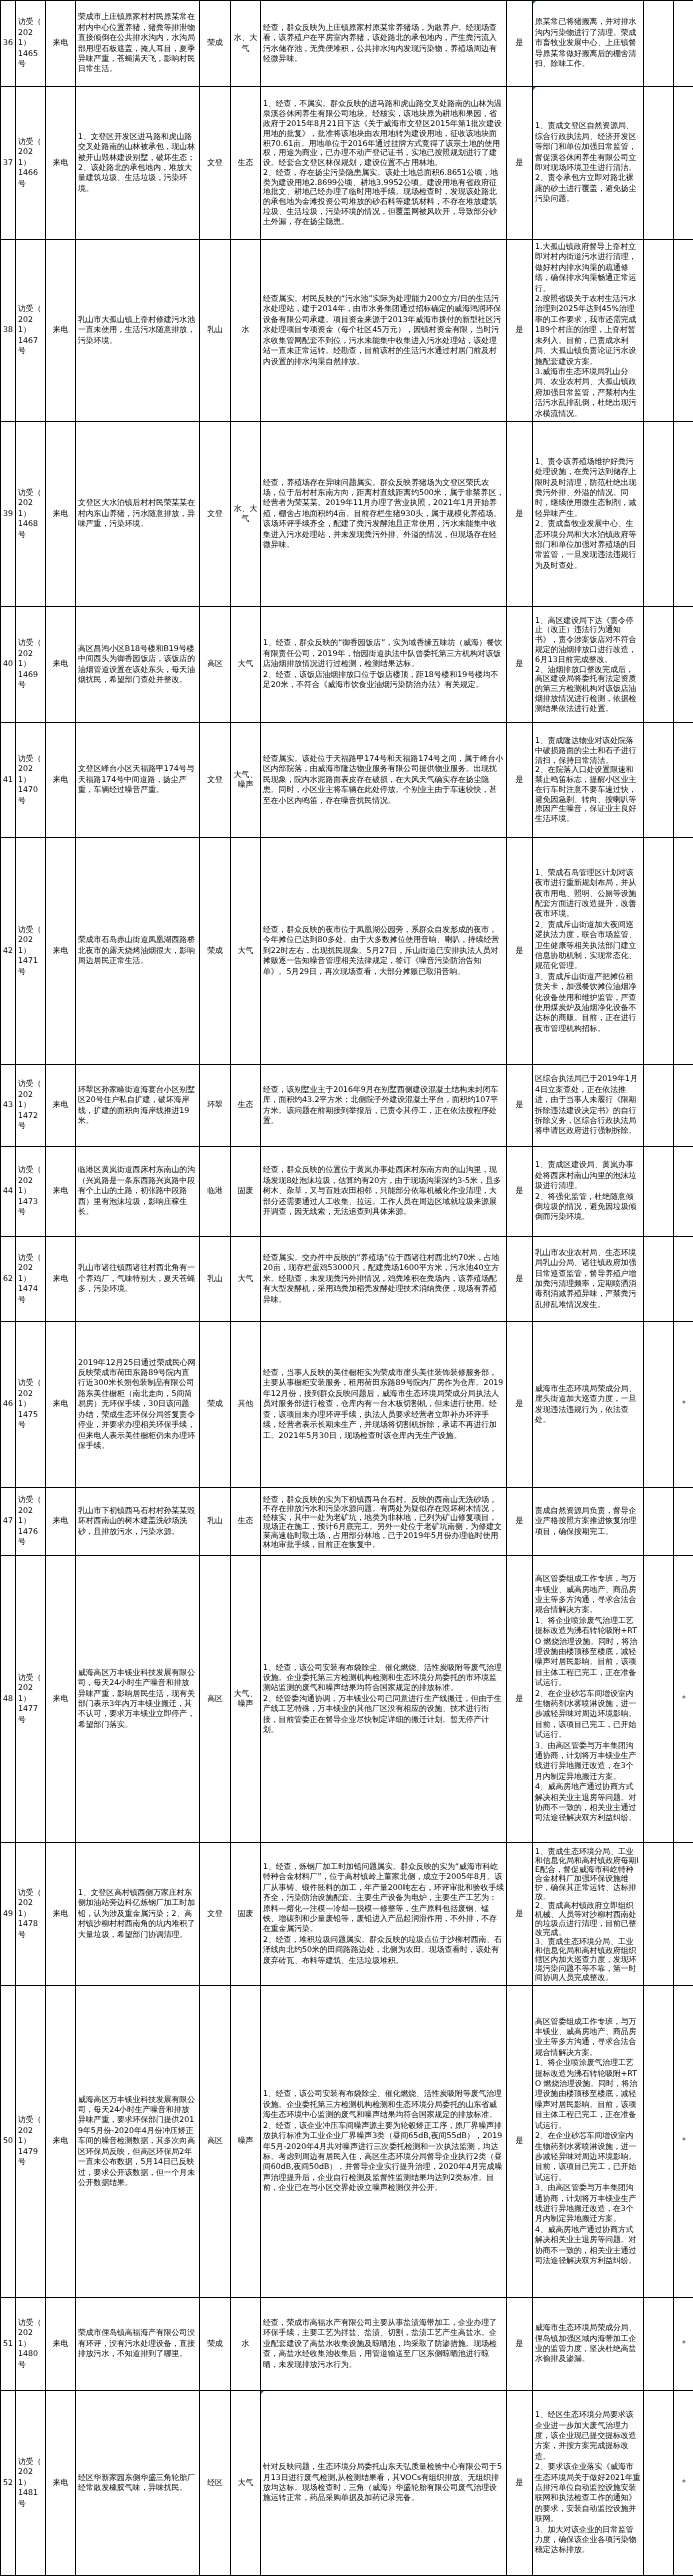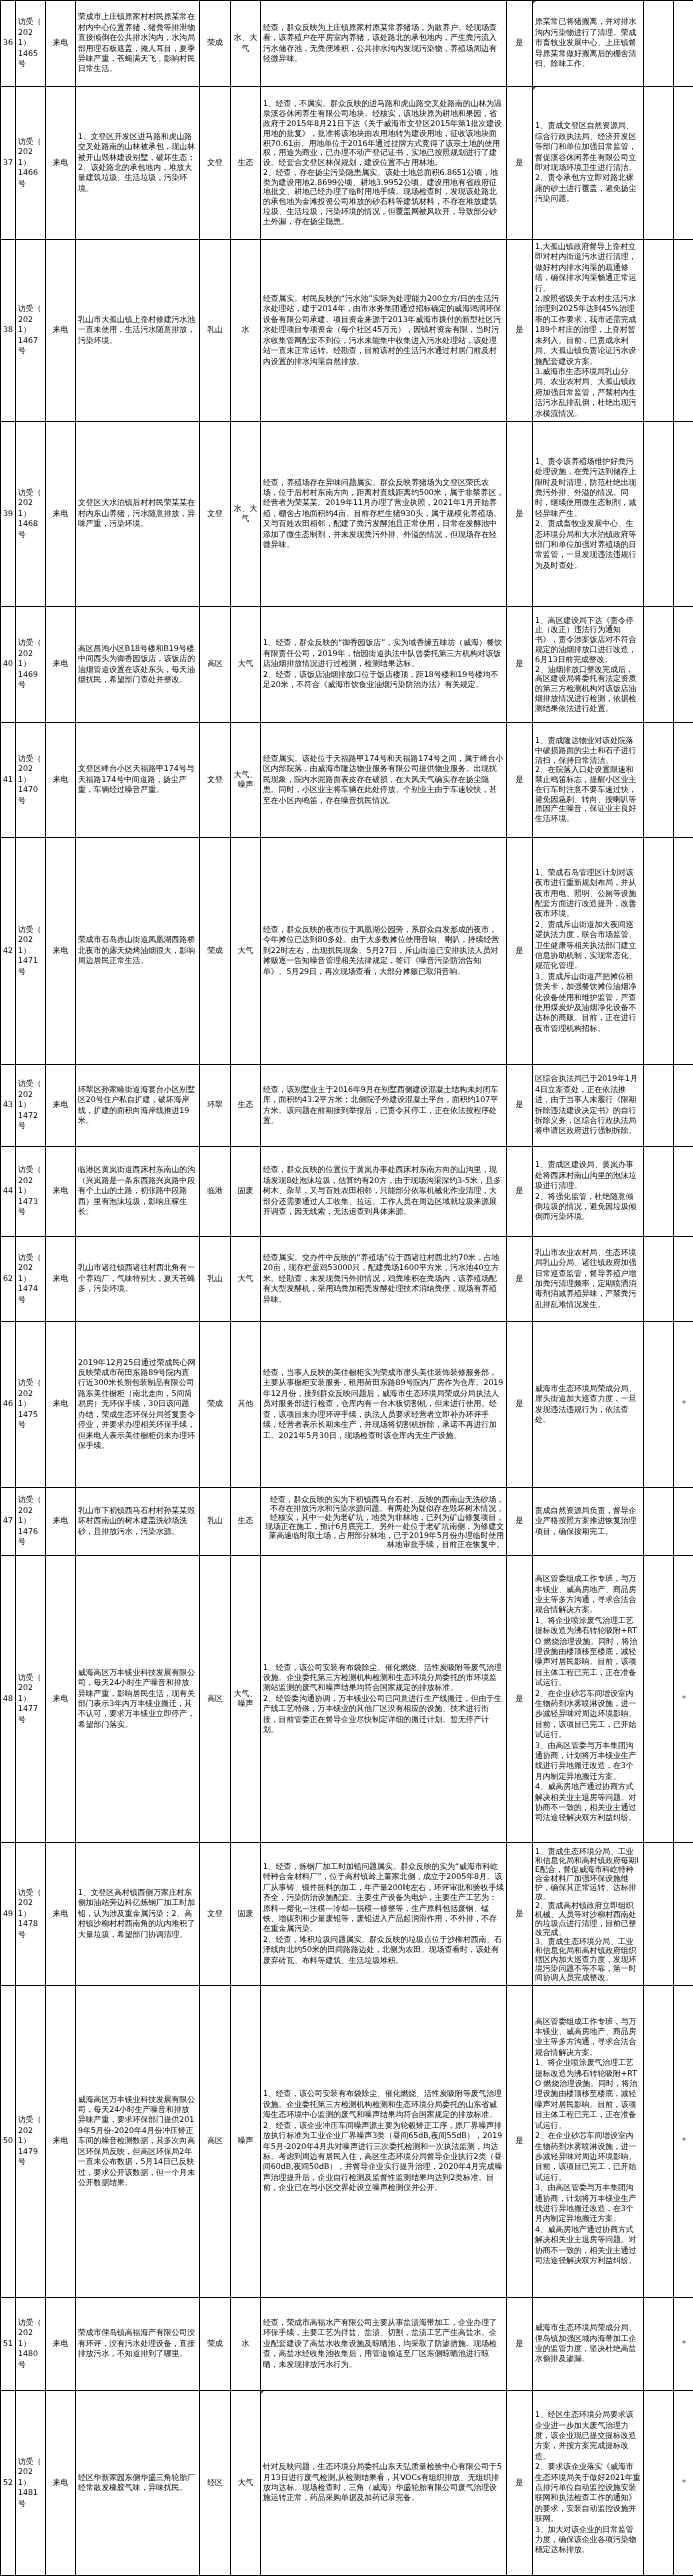--- a/index.html
+++ b/index.html
@@ -18,21 +18,21 @@
     padding:0.7px 2px;
     overflow:hidden;
     word-break:break-all;
     white-space:pre-line;
     text-align:center;
     position:relative;
   }
   td.ta-l{text-align:left;}
   
   tr.r37 td.c-inv{line-height:9.8px;}
-  tr.r47 td.c-inv{line-height:9px;text-align:right;}
+  tr.r47 td.c-inv{line-height:9px;}
   tr.r49 td.c-act{line-height:9px;margin-top:12px;}
   tr.r40 td.c-act, tr.r41 td.c-act{line-height:9.8px;}
   .gc{position:absolute;top:0;left:0;width:0;height:0;
       border-top:3.9px solid #169016;border-right:3.9px solid transparent;}
 </style>
 </head>
 <body>
 
 <table>
   <colgroup>
@@ -100,21 +100,21 @@
   </tr>
       <tr class="r39" style="height: 185px;">
     <td class="c-no">39</td>
     <td class="c-id ta-l">访受（
 2021）
 1468号</td>
     <td class="c-src">来电</td>
     <td class="c-prob ta-l">文登区大水泊镇后村村民荣某某在村内东山养猪，污水随意排放，异味严重，污染环境。</td>
     <td class="c-reg">文登</td>
     <td class="c-pol">水、大气</td>
-    <td class="c-inv ta-l">经查，养殖场存在异味问题属实。群众反映养猪场为文登区荣氏农场，位于后村村东南方向，距离村直线距离约500米，属于非禁养区，经营者为荣某某。2019年11月办理了营业执照，2021年1月开始养殖，棚舍占地面积约4亩。目前存栏生猪930头，属于规模化养殖场。又与百姓农田相邻，配建了粪污发酵池且正常使用，日常在发酵池中添加了微生态制剂，并未发现粪污外排、外溢的情况，但现场存在轻微异味。</td>
+    <td class="c-inv ta-l">经查，养殖场存在异味问题属实。群众反映养猪场为文登区荣氏农场，位于后村村东南方向，距离村直线距离约500米，属于非禁养区，经营者为荣某某。2019年11月办理了营业执照，2021年1月开始养殖，棚舍占地面积约4亩。目前存栏生猪930头，属于规模化养殖场。该场环评手续齐全，配建了粪污发酵池且正常使用，污水未能集中收集进入污水处理站，并未发现粪污外排、外溢的情况，但现场存在轻微异味。</td>
     <td class="c-ver">是</td>
     <td class="c-act ta-l">1、责令该养殖场维护好粪污处理设施，在粪污达到储存上限时及时清理，防范杜绝出现粪污外排、外溢的情况。同时，继续使用微生态制剂，减轻异味产生。
 2、责成畜牧业发展中心、生态环境分局和大水泊镇政府等部门和单位加强对养殖场的日常监管，一旦发现违法违规行为及时查处。</td>
     <td class="c-acc"></td>
     <td class="c-rem"></td>
   </tr>
       <tr class="r40" style="height: 116px;">
     <td class="c-no">40</td>
     <td class="c-id ta-l">访受（
 2021）

